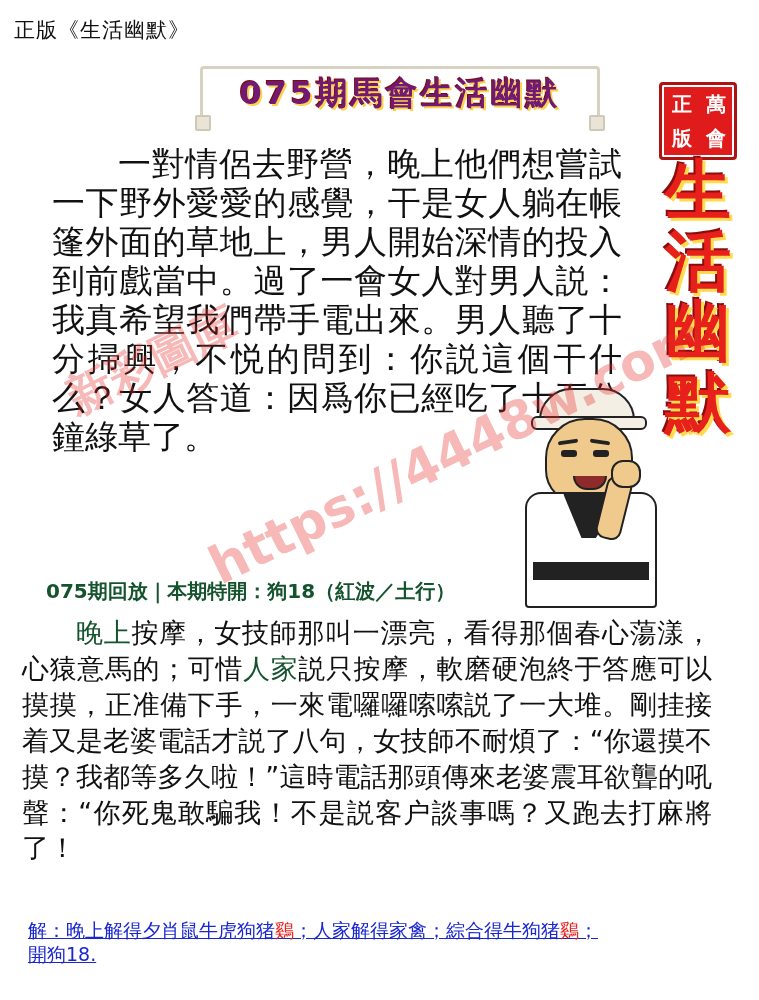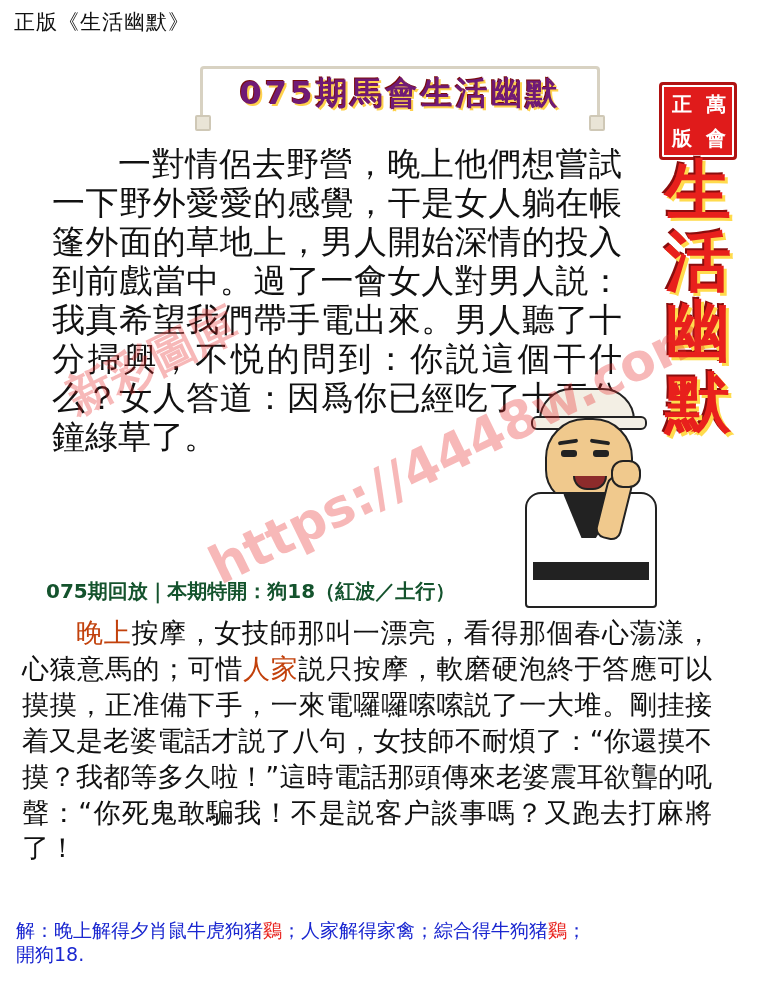--- a/index.html
+++ b/index.html
@@ -6,21 +6,21 @@
   body{
     width:759px;height:1000px;
     background:#ffffff;
     font-family:"DejaVu Sans","Liberation Sans",sans-serif;
     position:relative;overflow:hidden;
   }
   .page{position:relative;width:759px;height:1000px;}
 
   
   .top-caption{
-    position:absolute;left:14px;top:8px;
+    position:absolute;left:14px;top:16px;
     font-size:21px;color:#111;letter-spacing:1px;
     font-family:"DejaVu Sans","Liberation Sans",sans-serif;
     white-space:nowrap;
   }
 
   
   .title-wrap{
     position:absolute;left:190px;top:62px;width:420px;height:70px;
   }
   .banner-line{
@@ -89,26 +89,26 @@
     font-size:20px;color:#14532d;font-weight:bold;
     white-space:nowrap;
   }
 
   
   .story{
     position:absolute;left:22px;top:615px;width:690px;
     font-size:27px;line-height:1.33;color:#111;
     text-align:justify;text-indent:54px;
   }
-  .story .hl{color:#c2410c;}
+  .story .hl{color:#14532d;}
 
   
   .footer{
-    position:absolute;left:16px;top:918px;width:730px;
-    font-size:19px;line-height:1.28;color:#1a27d0;
+    position:absolute;left:28px;top:918px;width:730px;
+    font-size:19px;line-height:1.28;color:#1a27d0;text-decoration:underline;
   }
   .footer .red{color:#e8201c;}
 
   
   .wm{
     position:absolute;color:rgba(232,40,40,0.33);
     font-weight:bold;white-space:nowrap;pointer-events:none;
   }
   .wm1{left:60px;top:330px;font-size:46px;transform:rotate(-26deg);}
   .wm2{left:185px;top:420px;font-size:52px;transform:rotate(-26deg);}

